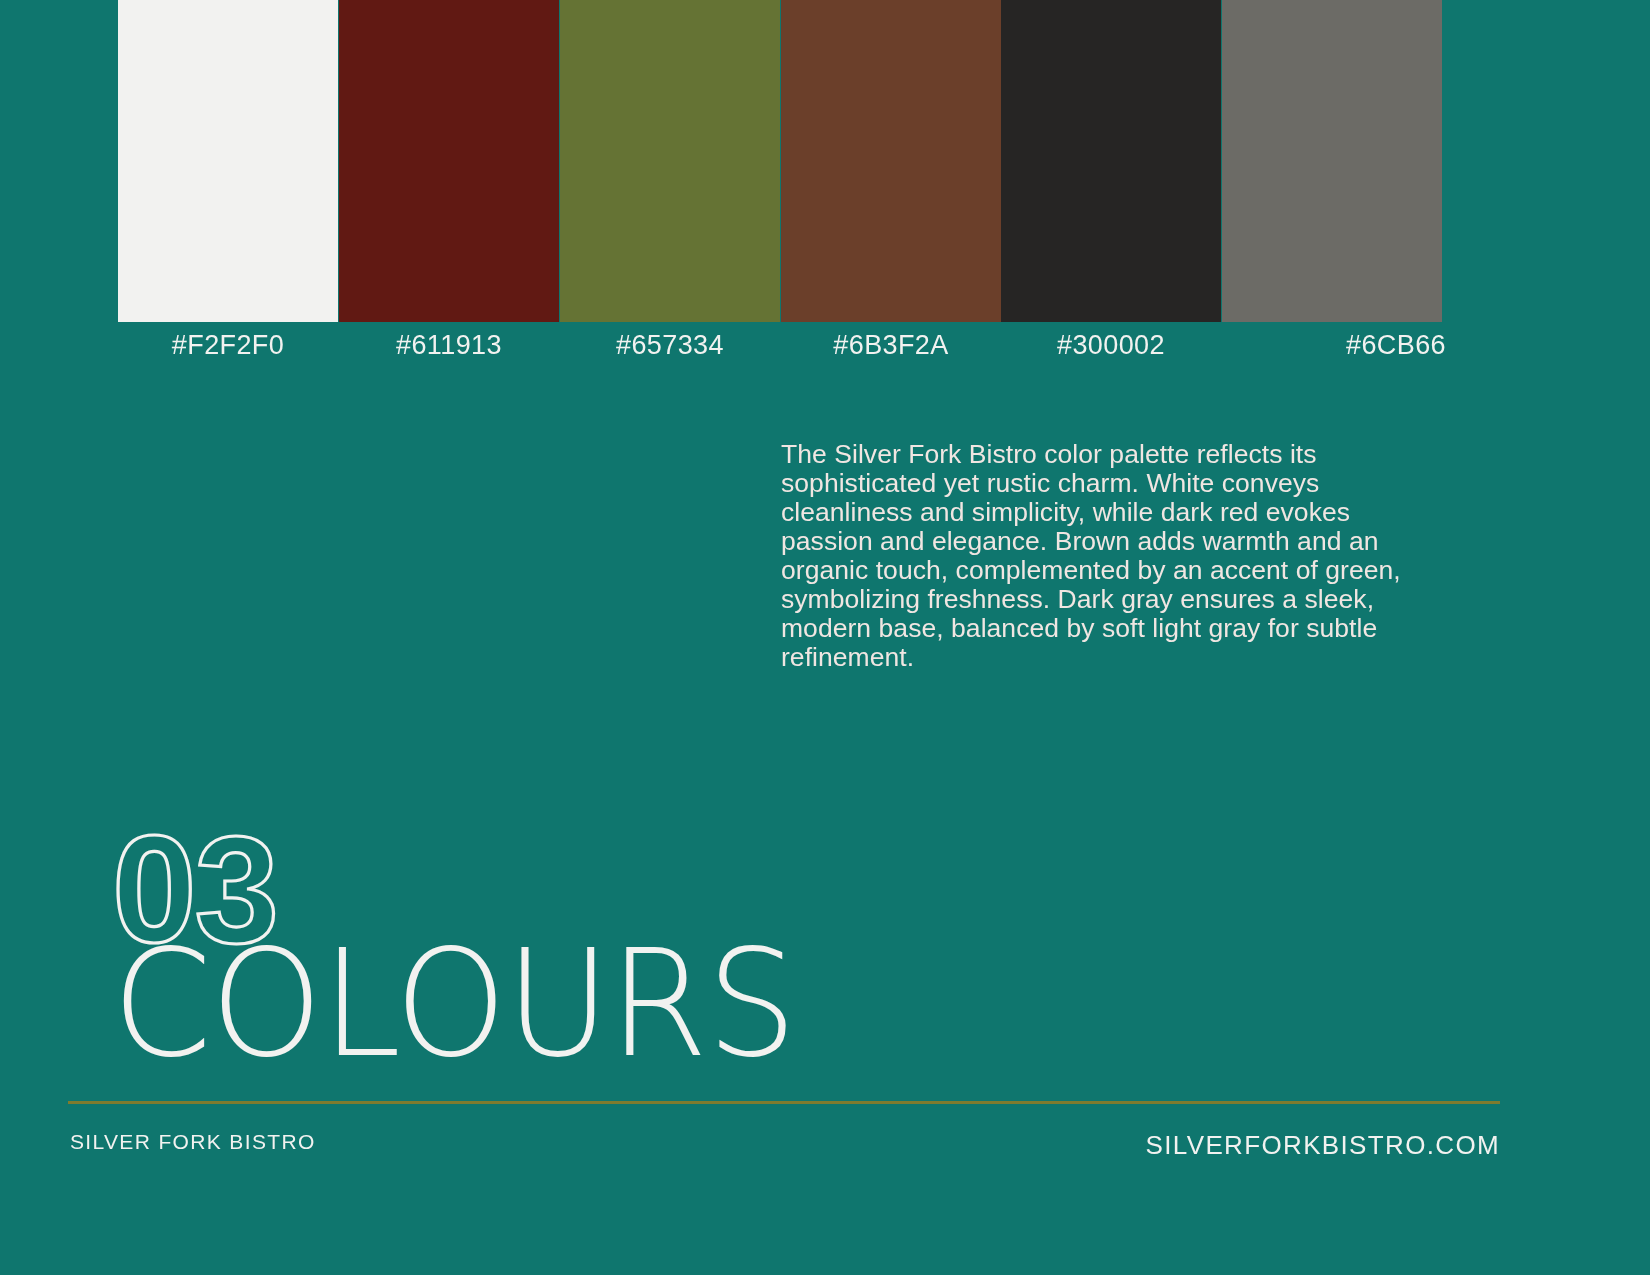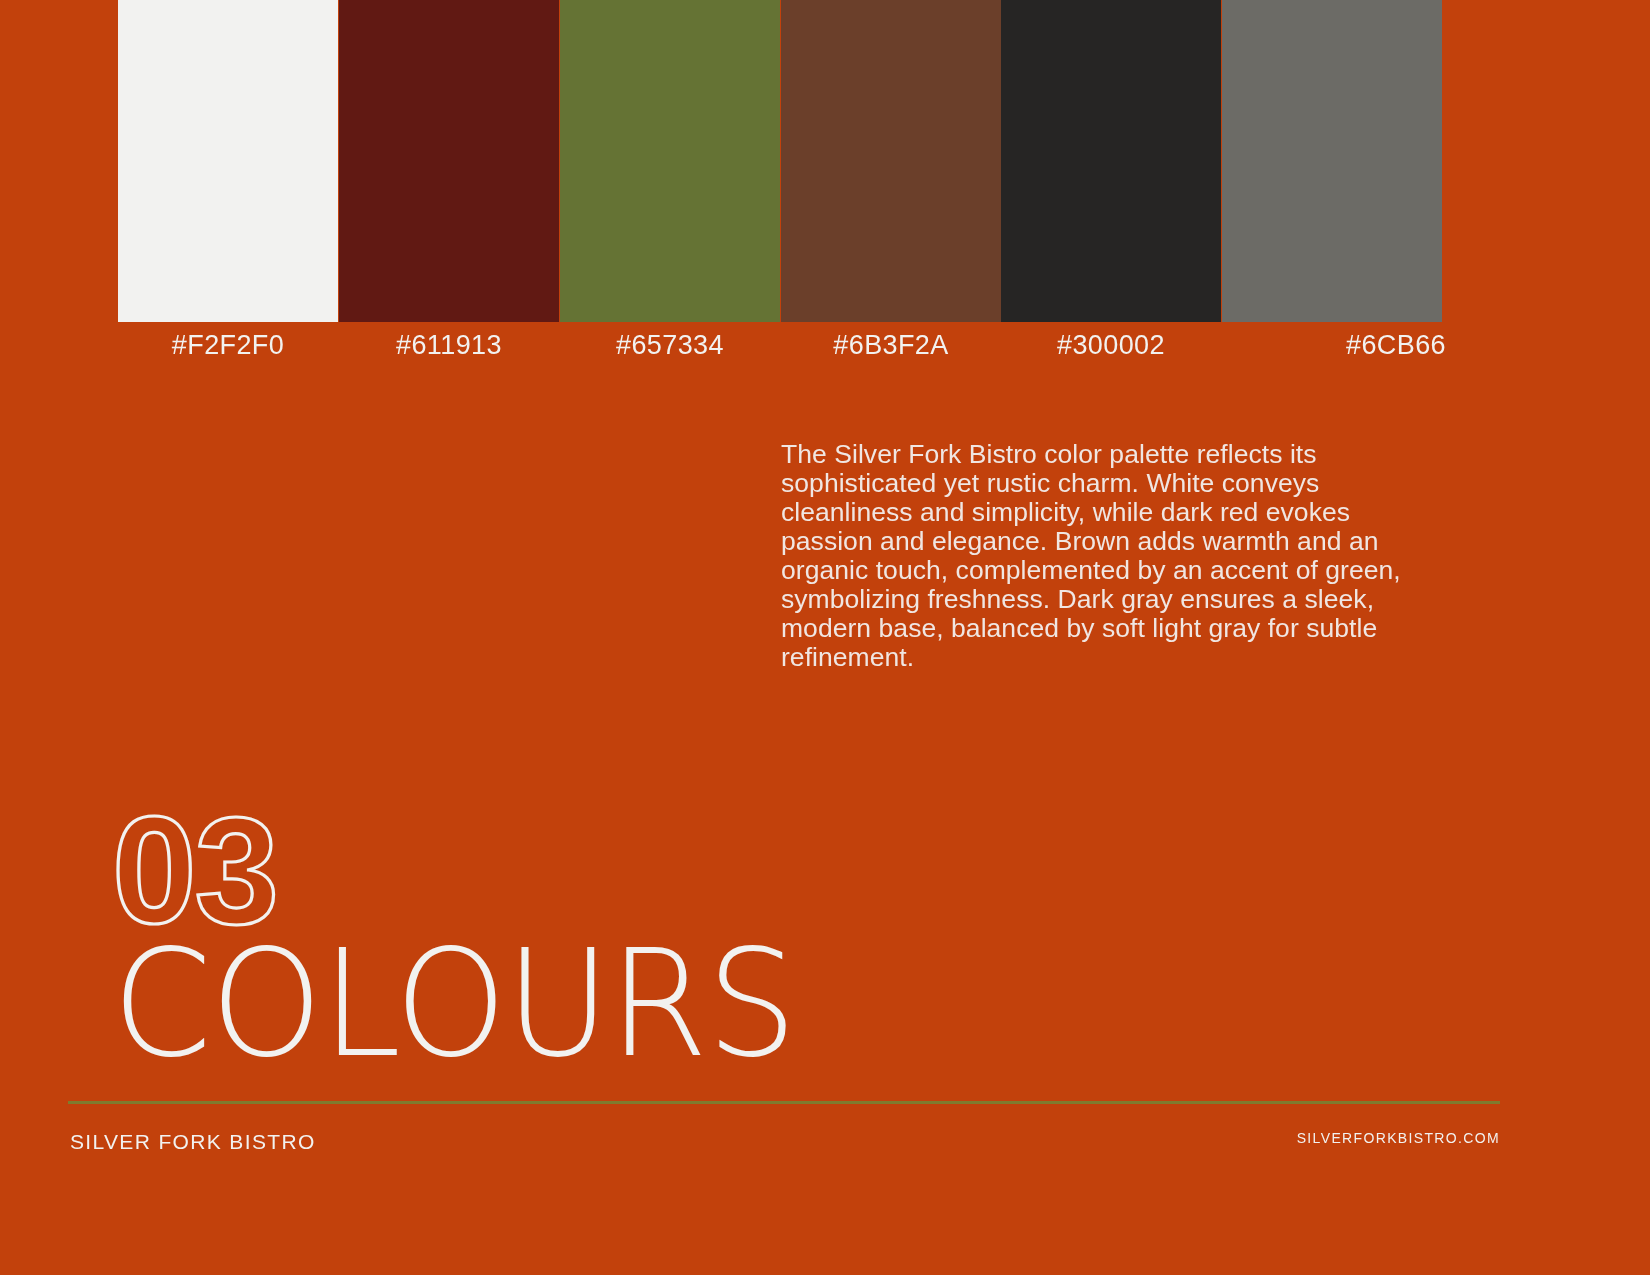--- a/index.html
+++ b/index.html
@@ -2,42 +2,42 @@
 <html><head>
 <meta charset="utf-8">
 <style>
   html,body{margin:0;padding:0;}
   body{
     width:1650px;height:1275px;
     background:#611913;
     font-family:"Liberation Sans","DejaVu Sans",sans-serif;
     overflow:hidden;position:relative;
   }
-  #page{position:absolute;inset:0;background:#c2410c;}
+  #page{position:absolute;inset:0;background:#0f766e;}
 
   
   .swatch-strip{position:absolute;left:0;top:0;width:1650px;height:325px;}
   .swatch{position:absolute;top:-10px;height:332px;width:220px;}
   .swatch-labels{position:absolute;left:0;top:330px;width:1650px;height:52px;}
   .swatch-label{
     position:absolute;top:0;width:220px;text-align:center;
     color:#F2F2F0;font-size:27px;letter-spacing:.4px;font-weight:400;
     font-family:"Liberation Sans","DejaVu Sans",sans-serif;
   }
 
   
   .desc{
     position:absolute;left:781px;top:440px;width:662px;
     color:#F0E6E2;font-size:26.5px;line-height:29px;
     letter-spacing:.05px;font-weight:400;
   }
 
   
   .section-number{
-    position:absolute;left:112px;top:807px;
+    position:absolute;left:112px;top:826px;
     width:200px;height:118px;
   }
   .section-number svg{display:block;overflow:visible;}
   .section-number text{
     fill:none;stroke:#F2F2F0;stroke-width:3.2;
     font-family:"Liberation Sans","DejaVu Sans",sans-serif;
     font-size:152px;font-weight:700;letter-spacing:-2px;
   }
 
   
@@ -57,21 +57,21 @@
   }
 
   
   .footer{position:absolute;left:0;top:1118px;width:1650px;height:40px;margin-top:12px;}
   .footer-left{
     position:absolute;left:70px;top:0;
     color:#F2F2F0;font-size:21px;letter-spacing:1.35px;font-weight:400;
   }
   .footer-right{
     position:absolute;right:150px;top:0;
-    color:#F2F2F0;font-size:14px;letter-spacing:1.35px;font-weight:400;
+    color:#F2F2F0;font-size:26px;letter-spacing:1.35px;font-weight:400;
   }
 </style>
 </head>
 <body>
 
 <div id="page">
 
   <div class="swatch-strip">
       <div class="swatch" style="left: 118px; background: rgb(242, 242, 240);"></div>
       <div class="swatch" style="left: 339px; background: rgb(97, 25, 19);"></div>

